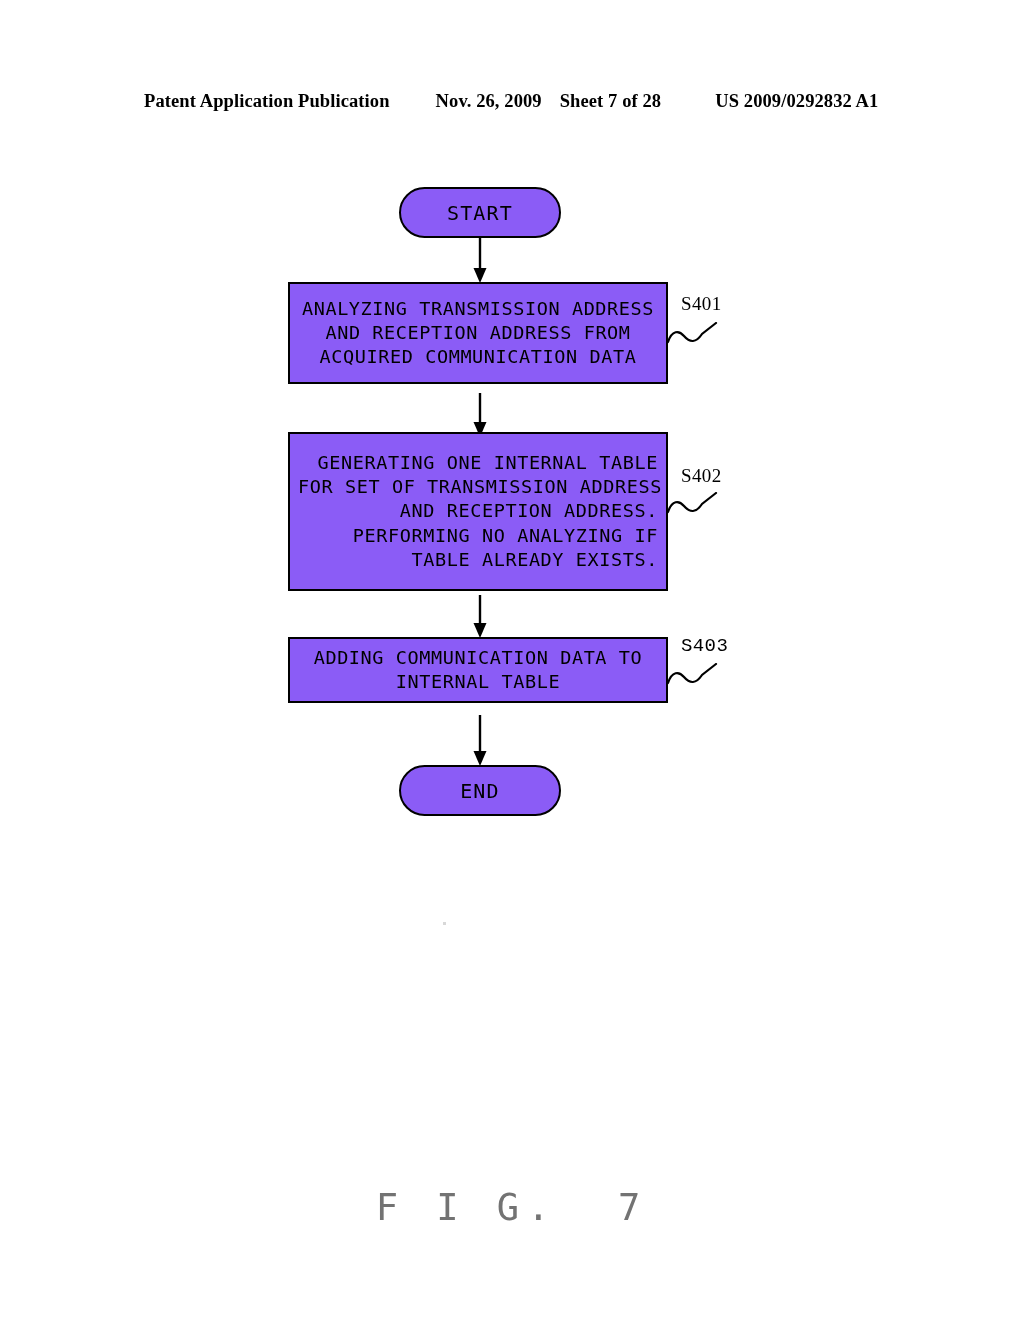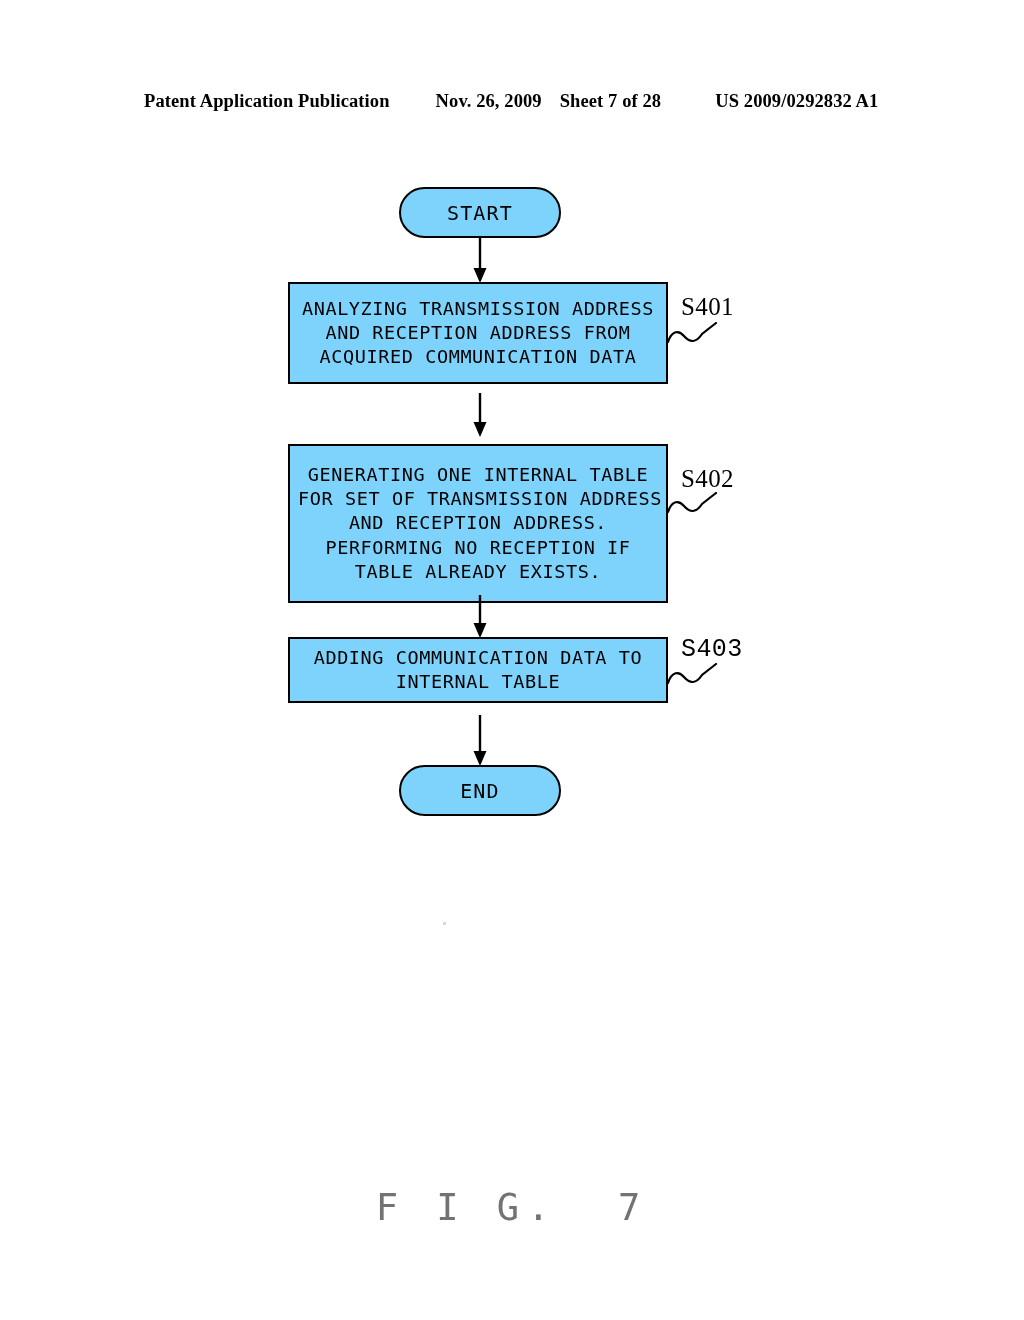--- a/index.html
+++ b/index.html
@@ -46,21 +46,21 @@
     left: 0;
     top: 0;
     width: 1024px;
     height: 1320px;
   }
 
   .node {
     position: absolute;
     box-sizing: border-box;
     border: 2px solid #000;
-    background: #7dd3fc;
+    background: #8b5cf6;
     display: flex;
     align-items: center;
     justify-content: center;
     text-align: center;
     font-family: "DejaVu Sans Mono", monospace;
     color: #000;
   }
 
   
   .terminal {
@@ -74,31 +74,31 @@
 
   
   .process {
     border-radius: 0;
     font-size: 18.5px;
     line-height: 1.30;
     letter-spacing: 0.6px;
     padding: 2px 8px;
   }
   #node-s401 { left: 288px; top: 282px; width: 380px; height: 102px; }
-  #node-s402 { left: 288px; top: 444px; width: 380px; height: 159px; }
+  #node-s402 { left: 288px; top: 432px; width: 380px; height: 159px; text-align: right; }
   #node-s403 { left: 288px; top: 637px; width: 380px; height: 66px; }
 
   .node-text { display: block; width: 100%; }
   .node-text .ln { display: block; white-space: nowrap; }
 
   
   .step-label {
     position: absolute;
     font-family: "Liberation Serif", serif;
-    font-size: 25px;
+    font-size: 19px;
     letter-spacing: 0.4px;
     color: #000;
     white-space: nowrap;
   }
   #label-s401 { left: 681px; top: 293px; }
   #label-s402 { left: 681px; top: 465px; }
   #label-s403 { left: 681px; top: 635px; font-family: Liberation Mono, monospace; }
 
   .leader {
     position: absolute;
@@ -190,21 +190,21 @@
       <line x1="8" y1="0" x2="8" y2="32" stroke="#000" stroke-width="2.4"></line>
       <polygon points="8,44 1.5,29 14.5,29" fill="#000"></polygon>
     </svg>
   </div>
 
   <div class="node process" id="node-s402">
     <span class="node-text">
       <span class="ln">GENERATING ONE INTERNAL TABLE</span>
       <span class="ln">FOR SET OF TRANSMISSION ADDRESS</span>
       <span class="ln">AND RECEPTION ADDRESS.</span>
-      <span class="ln">PERFORMING NO RECEPTION IF</span>
+      <span class="ln">PERFORMING NO ANALYZING IF</span>
       <span class="ln">TABLE ALREADY EXISTS.</span>
     </span>
   </div>
   <div class="step-label" id="label-s402">S402</div>
   <div class="leader" id="leader-s402">
     <svg width="64" height="26" viewBox="0 0 64 26" xmlns="http://www.w3.org/2000/svg">
       <path d="M2,20 C6,8 13,8 18,14 C24,21 30,21 36,12 L50,1" fill="none" stroke="#000" stroke-width="2.2" stroke-linecap="round"></path>
     </svg>
   </div>
 

